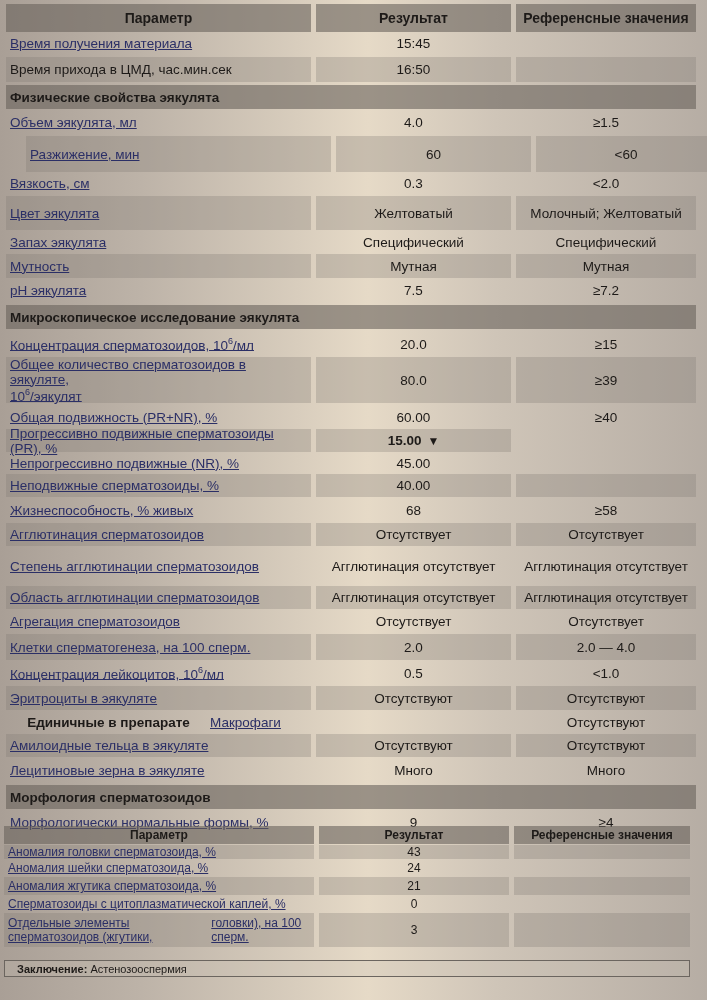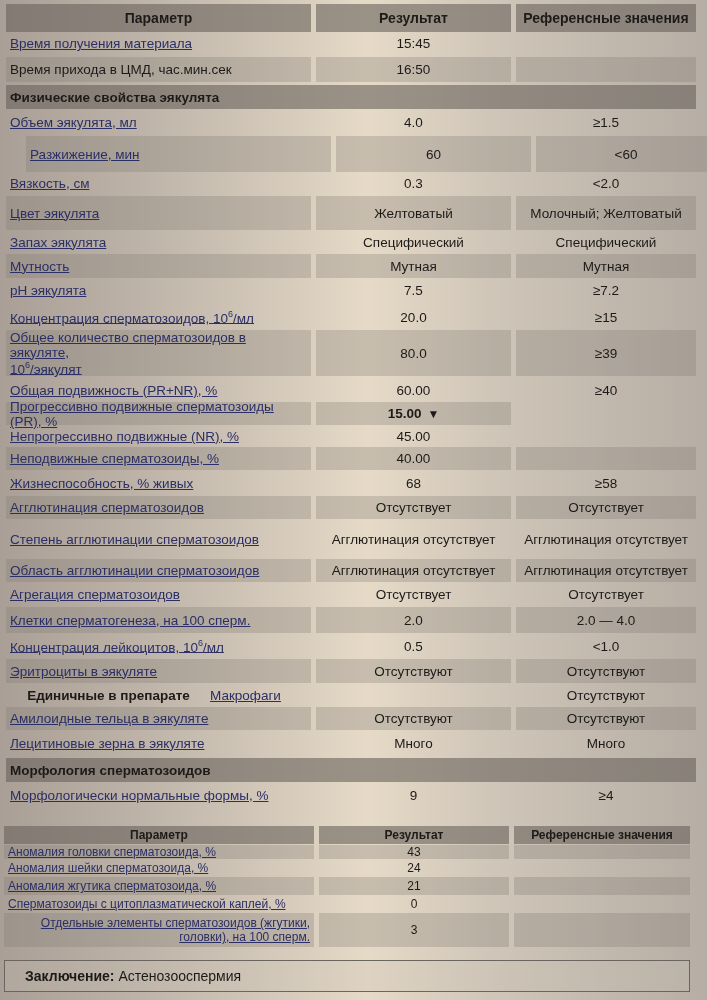--- a/index.html
+++ b/index.html
@@ -24,21 +24,21 @@
   .plain { color: #1d1a18; }
   .bold { font-weight: bold; }
   sup { font-size: 9px; }
   .tri { font-size: 12px; margin-left: 6px; }
   .t2 { position: absolute; left: 4px; top: 826px; width: 686px; font-size: 12px; }
   .t2 .row { width: 686px; font-size: 12px; }
   .t2 .c1 { width: 310px; }
   .t2 .c2 { width: 190px; }
   .t2 .c3 { width: 176px; }
   .t2 .hdr .cell { font-size: 12px; }
-  .concl { position: absolute; left: 4px; top: 960px; width: 686px; height: 32px; box-sizing: border-box; border: 1px solid #6b655f; font-size: 14px; display: flex; align-items: center; padding-left: 20px; background: rgba(200,192,180,0.25); }
+  .concl { position: absolute; left: 4px; top: 960px; width: 686px; height: 17px; box-sizing: border-box; border: 1px solid #6b655f; font-size: 11px; display: flex; align-items: center; padding-left: 12px; background: rgba(200,192,180,0.25); }
 </style>
 </head>
 <body>
 
 <div class="sheet">
 
   <div class="row hdr" style="height:28px; margin-top:4px;">
     <div class="cell c1">Параметр</div>
     <div class="cell c2">Результат</div>
     <div class="cell c3">Референсные значения</div>
@@ -103,20 +103,21 @@
     <div class="cell c3">Мутная</div>
   </div>
   <div class="row" style="height:24px;">
     <div class="cell c1">
         <span class="lnk">pH эякулята</span>
       </div>
     <div class="cell c2">7.5</div>
     <div class="cell c3">≥7.2</div>
   </div>
 
+  <div class="section" style="height:24px; margin-top:3px;">Микроскопическое исследование эякулята</div>
   <div class="row" style="height:26px; margin-top:2px;">
     <div class="cell c1">
         <span class="lnk"><span>Концентрация сперматозоидов, 10</span><sup>6</sup><span>/мл</span></span>
       </div>
     <div class="cell c2">20.0</div>
     <div class="cell c3">≥15</div>
   </div>
   <div class="row shade-lite" style="height:46px;">
     <div class="cell c1" style="flex-direction:column; align-items:flex-start; justify-content:center;">
       <span class="lnk">Общее количество сперматозоидов в эякуляте,</span>
@@ -271,21 +272,21 @@
     <div class="cell c3"></div>
   </div>
   <div class="row" style="height:18px;">
     <div class="cell c1">
         <span class="lnk">Сперматозоиды с цитоплазматической каплей, %</span>
       </div>
     <div class="cell c2">0</div>
     <div class="cell c3"></div>
   </div>
   <div class="row shade-lite" style="height:34px;">
-    <div class="cell c1" style="flex-direction:column; align-items:flex-end; justify-content:center;">
+    <div class="cell c1" style="flex-direction:row; align-items:center; justify-content:center;">
       <span class="lnk">Отдельные элементы сперматозоидов (жгутики,</span>
       <span class="lnk">головки), на 100 сперм.</span>
     </div>
     <div class="cell c2">3</div>
     <div class="cell c3"></div>
   </div>
 </div>
 
 <div class="concl">
   <span class="bold">Заключение:</span>&nbsp;<span>Астенозооспермия</span>

